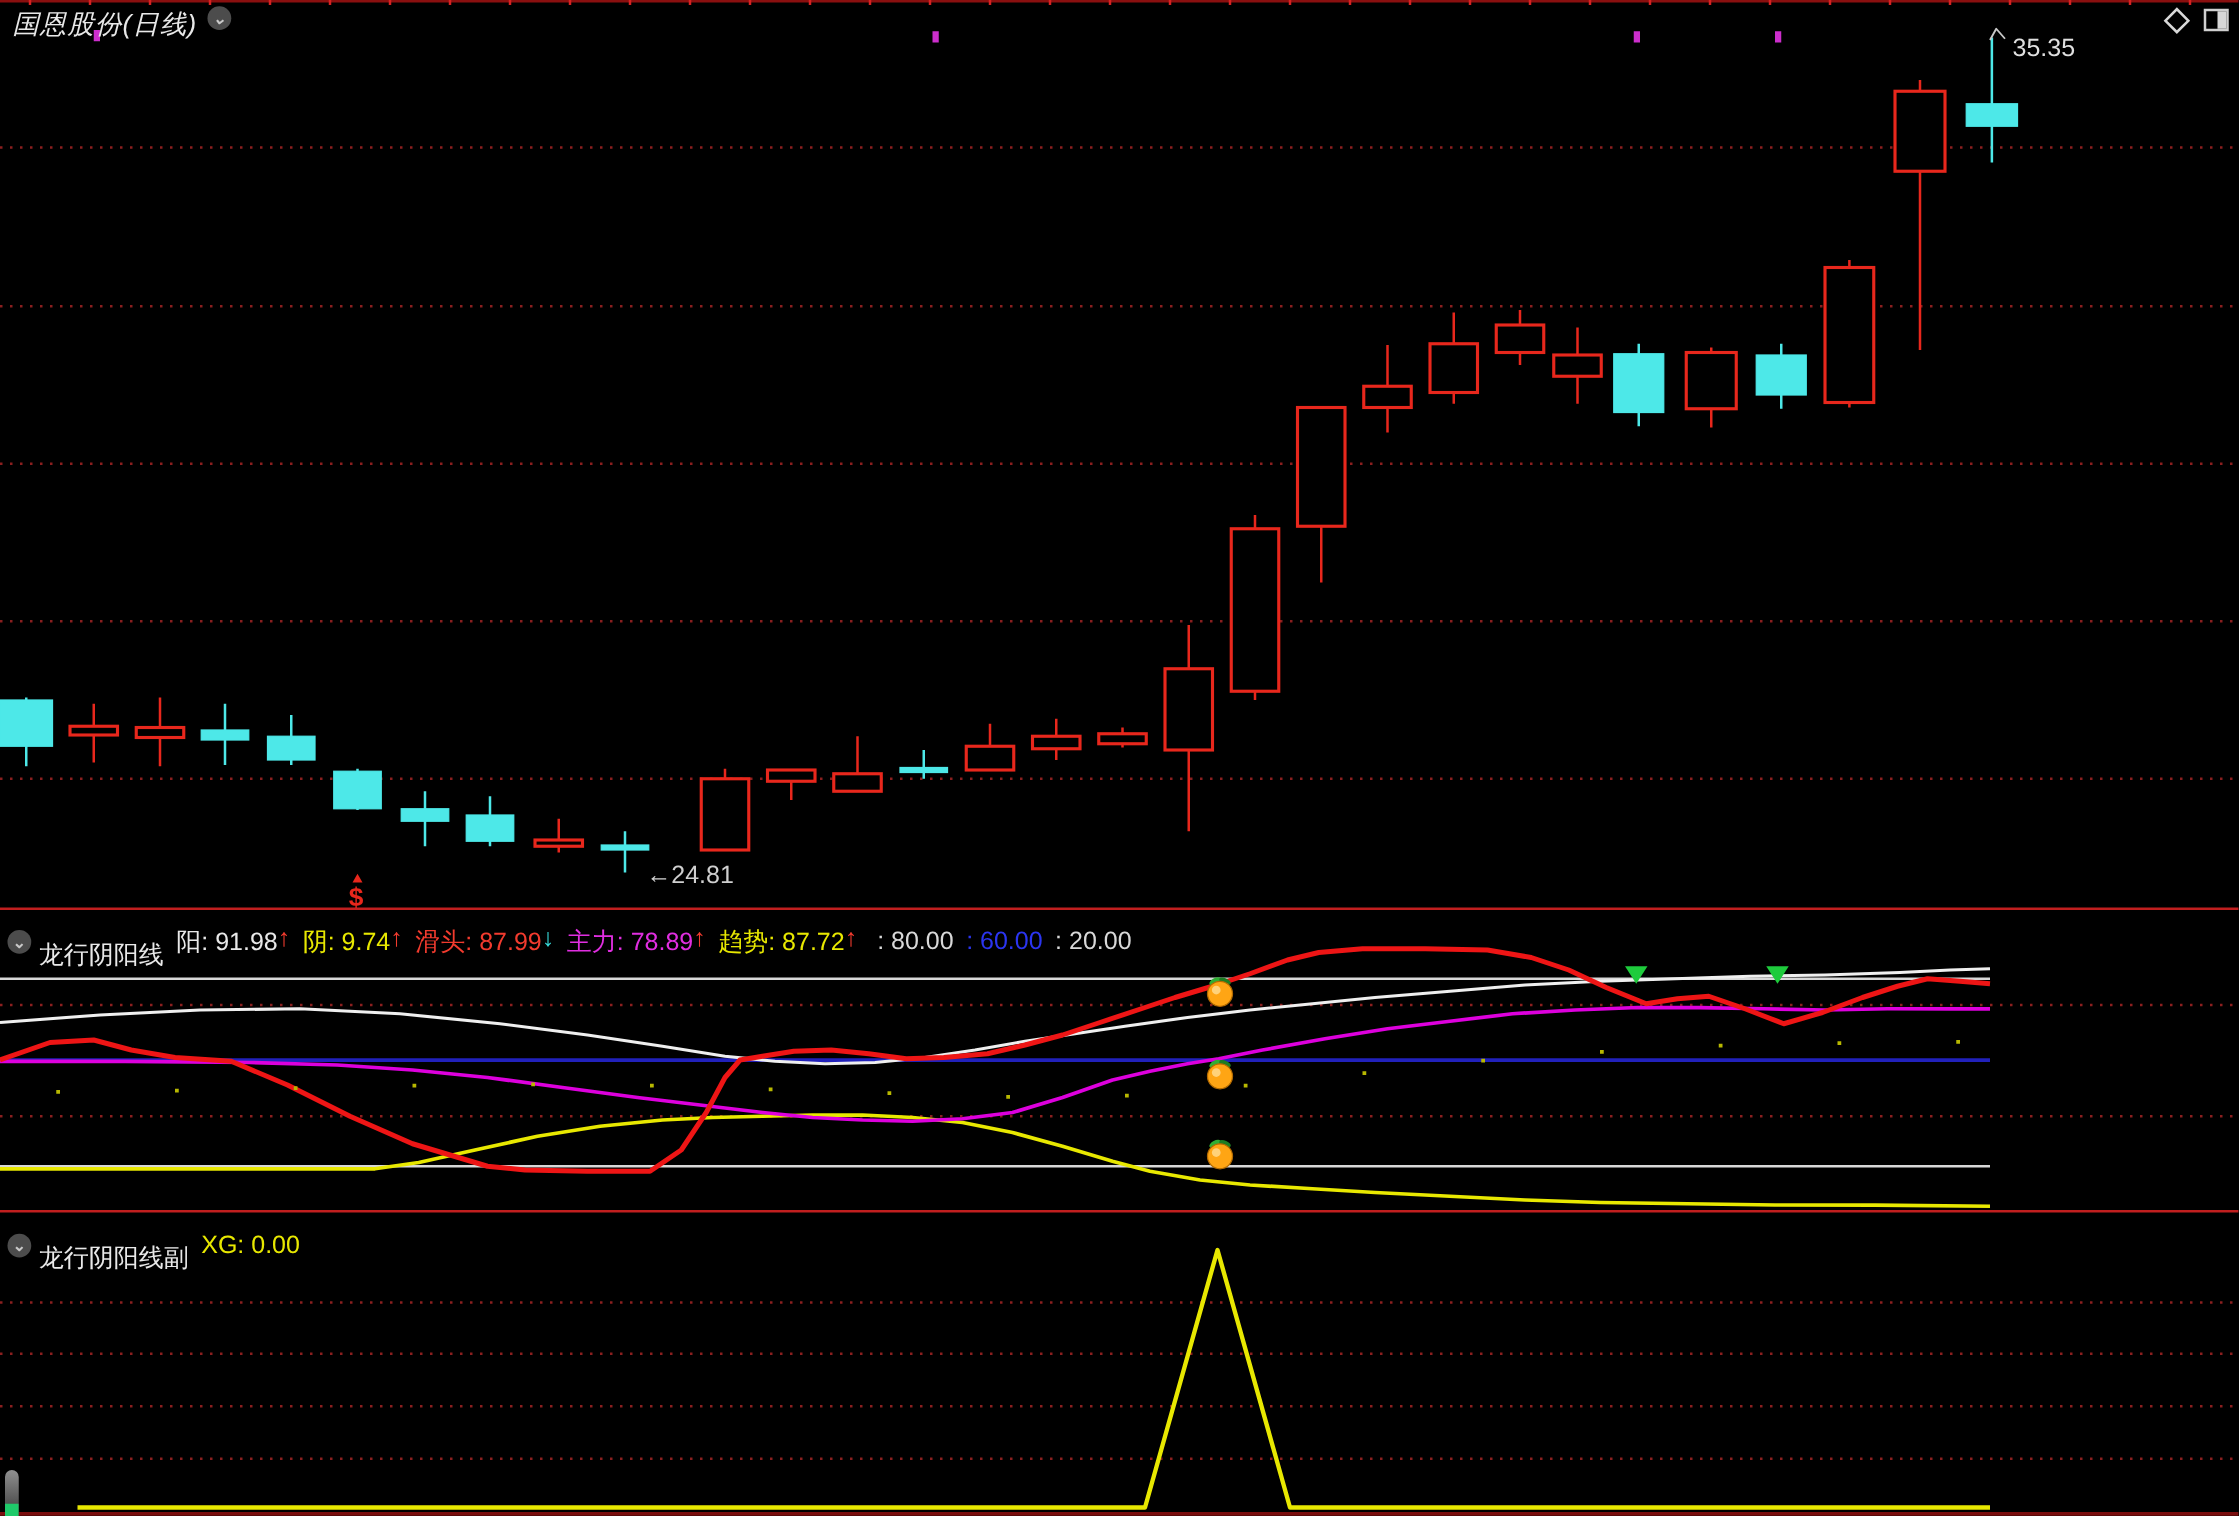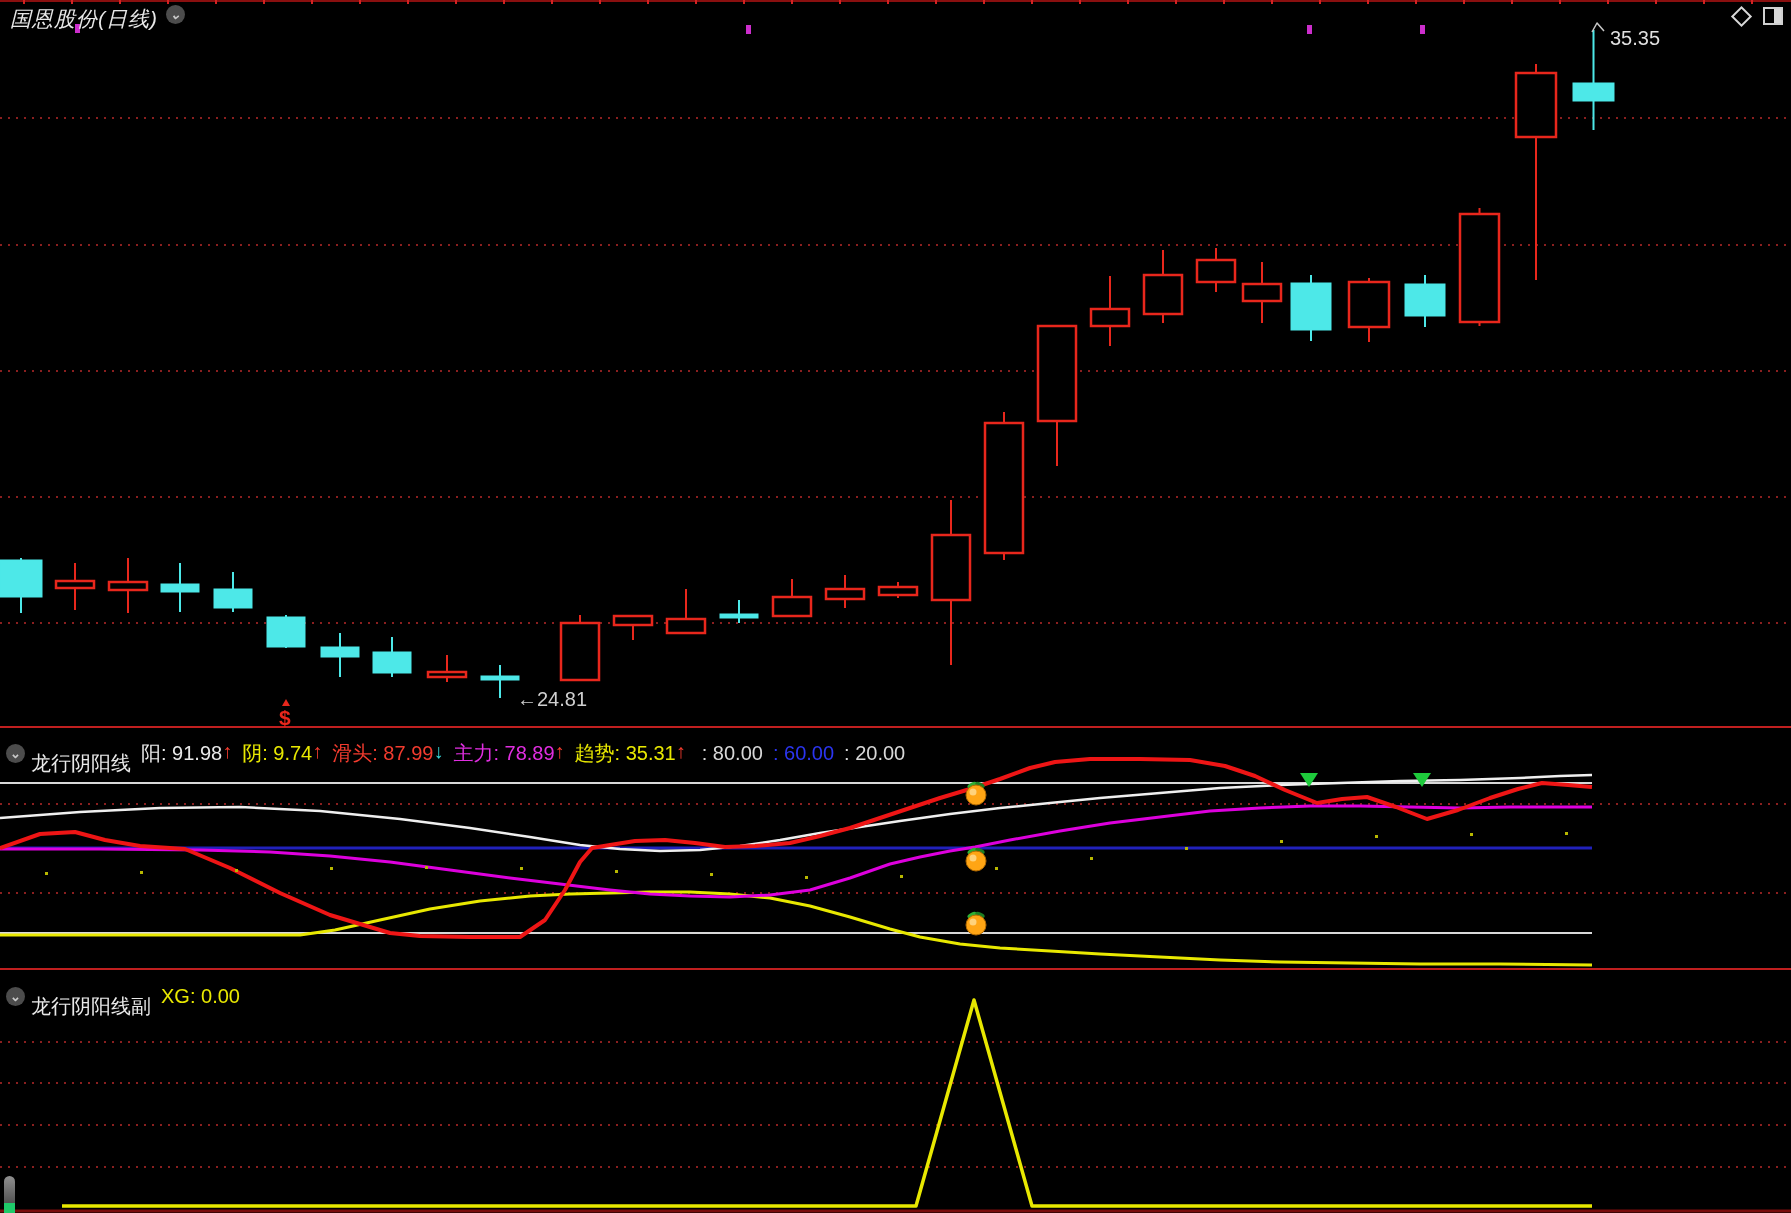--- a/index.html
+++ b/index.html
@@ -239,21 +239,21 @@
         </span><span class="fld">
           <span style="color:#e8e800">阴: 9.74</span>
           <span style="color:#f23b2e;font-weight:bold">↑</span>
         </span><span class="fld">
           <span style="color:#f23b2e">滑头: 87.99</span>
           <span style="color:#36d8d8;font-weight:bold">↓</span>
         </span><span class="fld">
           <span style="color:#e02ee0">主力: 78.89</span>
           <span style="color:#f23b2e;font-weight:bold">↑</span>
         </span><span class="fld">
-          <span style="color:#e8e800">趋势: 35.31</span>
+          <span style="color:#e8e800">趋势: 87.72</span>
           <span style="color:#f23b2e;font-weight:bold">↑</span>
         </span></span>
     <span id="p1-levels"><span class="fld" style="color: rgb(216, 216, 216);">: 80.00</span><span class="fld" style="color: rgb(43, 53, 240);">: 60.00</span><span class="fld" style="color: rgb(216, 216, 216);">: 20.00</span></span>
   </div>
 
   <div class="ind-header" style="left:6px;top:973px;">
     <span class="chev">⌄</span>
     <span class="name">龙行阴阳线副</span>
     <span id="p2-field"><span style="color:#e8e800">XG: 0.00</span></span>
   </div>

